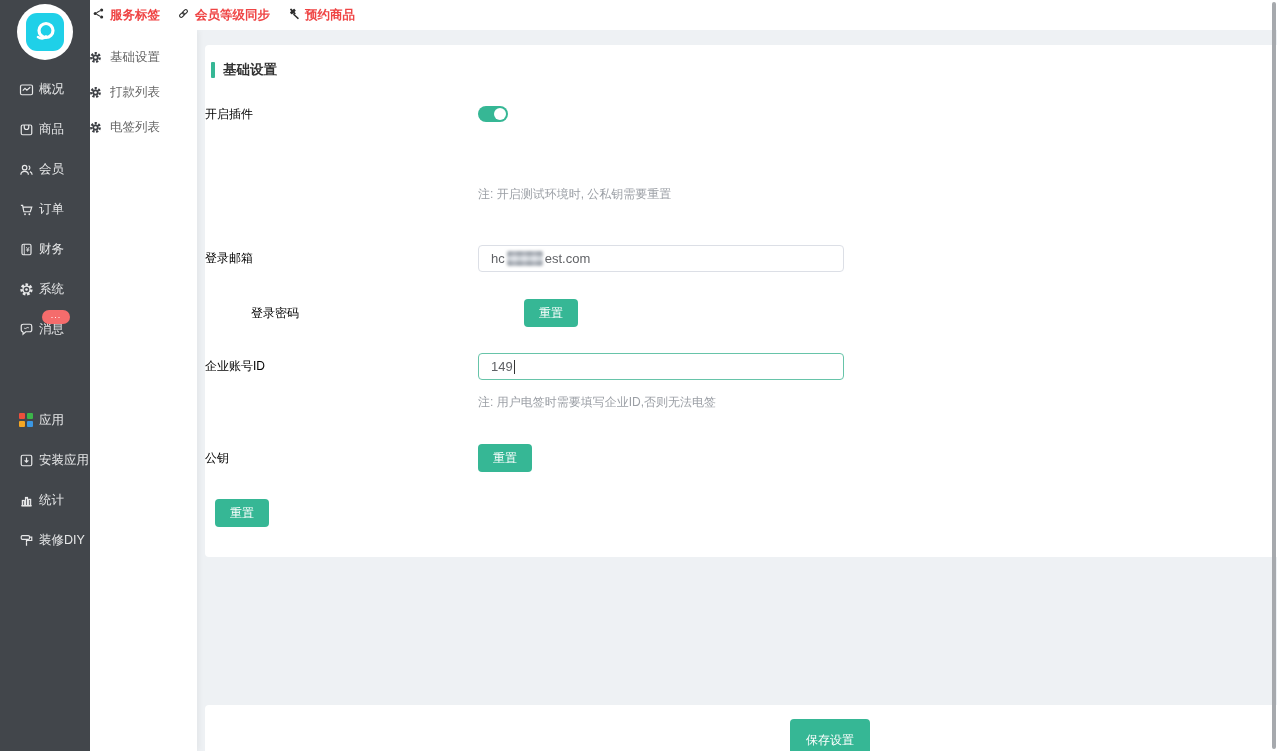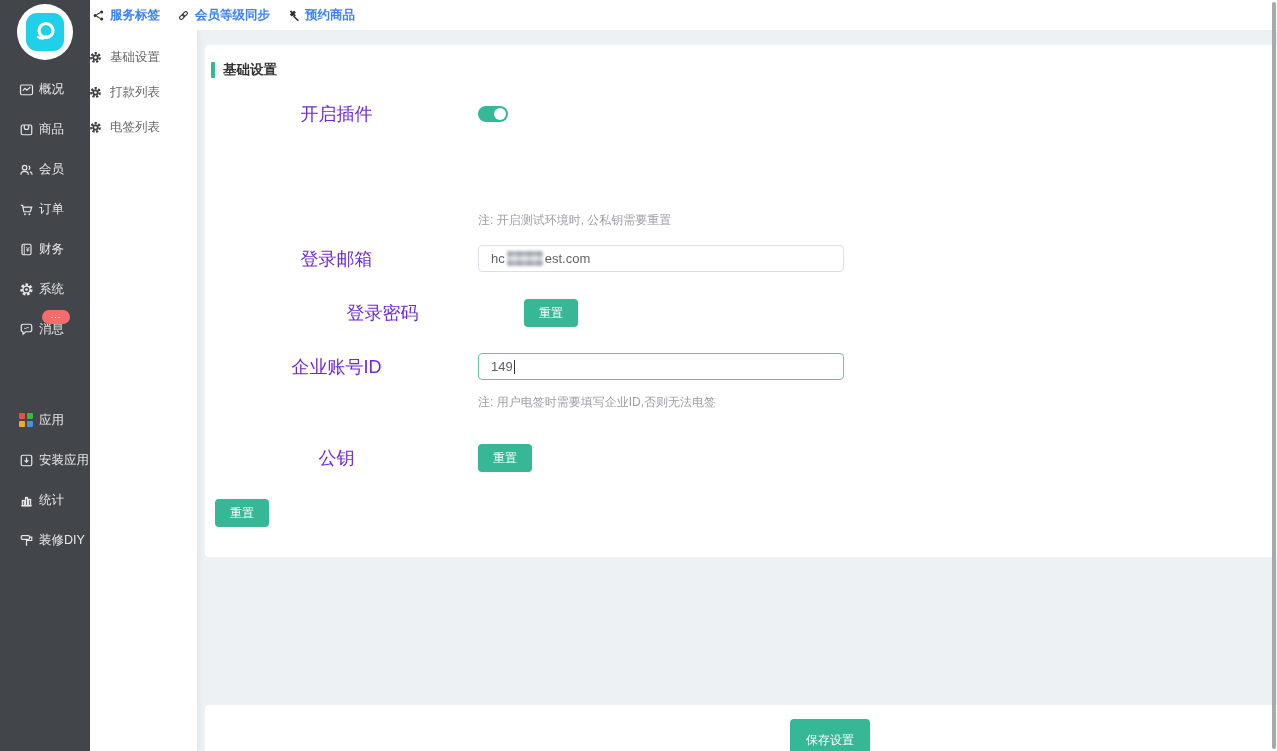--- a/index.html
+++ b/index.html
@@ -20,36 +20,36 @@
     color:#e7e8e9;cursor:pointer;position:relative;white-space:nowrap;}
   .nav-item .ni{width:15px;height:15px;margin-right:5px;flex:0 0 15px;color:#e7e8e9;}
   .nav-item .nl{font-size:12.5px;}
   .nav-gap{height:51px;}
   .msg-badge{position:absolute;top:-10px;left:42px;min-width:20px;height:14px;border-radius:8px;
     background:#f56c6c;color:#fff;font-size:9px;line-height:11px;text-align:center;padding:0 4px;letter-spacing:1px;}
   .apps-grid{width:14px;height:14px;display:grid;grid-template-columns:6px 6px;grid-template-rows:6px 6px;gap:2px;margin-right:6px;}
   .apps-grid span{border-radius:1px;display:block;}
   
   .topbar{position:absolute;left:75px;top:0;right:0;height:30px;background:#fff;display:flex;align-items:center;z-index:3;}
-  .tab{display:flex;align-items:center;margin-left:17px;cursor:pointer;color:#3b82f6;font-weight:bold;font-size:12.5px;}
+  .tab{display:flex;align-items:flex-start;margin-left:17px;cursor:pointer;color:#ef4444;font-weight:bold;font-size:12.5px;}
   .tab .ti{width:13px;height:13px;margin-right:5px;color:#2e2e2e;}
   
   .subnav{position:absolute;left:75px;top:30px;bottom:0;width:122px;background:#fff;z-index:2;
     box-shadow:2px 0 6px rgba(0,0,0,.05);}
   .sub-item{height:18px;display:flex;align-items:center;padding-left:14px;margin-bottom:17px;cursor:pointer;color:#666;font-size:12.5px;}
   .subnav .sub-item:first-child{margin-top:18px;}
   .sub-item .gi{width:13px;height:13px;margin-right:8px;color:#3c3f44;}
   
   .content{position:absolute;left:197px;top:30px;right:0;bottom:0;background:#eef1f4;}
   .card{position:absolute;left:8px;top:15px;right:0;height:512px;background:#fff;border-radius:4px 0 0 4px;}
   .card-title{position:absolute;left:6px;top:16px;display:flex;align-items:center;}
   .title-bar{width:4px;height:16px;background:#36b795;border-radius:1px;}
   .title-text{margin-left:8px;font-size:13.5px;font-weight:bold;color:#333;}
   .frow{position:absolute;left:0;right:0;display:flex;align-items:center;}
-  .flabel{flex:0 0 263px;text-align:center;color:#6d28d9;font-size:18px;}
+  .flabel{flex:0 0 263px;text-align:left;color:#000000;font-size:12px;}
   .fctl{margin-left:10px;display:flex;align-items:center;border-radius:10px;}
   .fnote{position:absolute;left:273px;color:#9b9fa5;font-size:12px;}
   
   .toggle{width:30px;height:16px;border-radius:9px;background:#36b795;position:relative;cursor:pointer;display:inline-block;}
   .toggle .knob{position:absolute;top:2px;right:2px;width:12px;height:12px;border-radius:50%;background:#fff;}
   
   .tinput{width:366px;height:27px;box-sizing:border-box;border:1px solid #dcdfe6;border-radius:4px;background:#fff;
     display:flex;align-items:center;padding:0 12px;color:#606266;font-size:13px;cursor:text;}
   .tinput.focused{border-color:#67c4a9;}
   .blur-block{display:inline-block;width:36px;height:15px;margin:0 2px;border-radius:2px;
@@ -276,21 +276,21 @@
 
     <div class="frow" style="top:61px;height:16px;">
       <span class="flabel">开启插件</span>
       <span class="fctl">
         <span class="toggle">
             <span class="knob"></span>
           </span>
       </span>
     </div>
 
-    <div class="fnote" style="top:167px;">注: 开启测试环境时, 公私钥需要重置</div>
+    <div class="fnote" style="top:141px;">注: 开启测试环境时, 公私钥需要重置</div>
 
     <div class="frow" style="top:200px;height:27px;">
       <span class="flabel">登录邮箱</span>
       <span class="fctl">
         <span class="tinput">
           <span>hc</span>
           <span class="blur-block"></span>
           <span>est.com</span>
         </span>
       </span>

